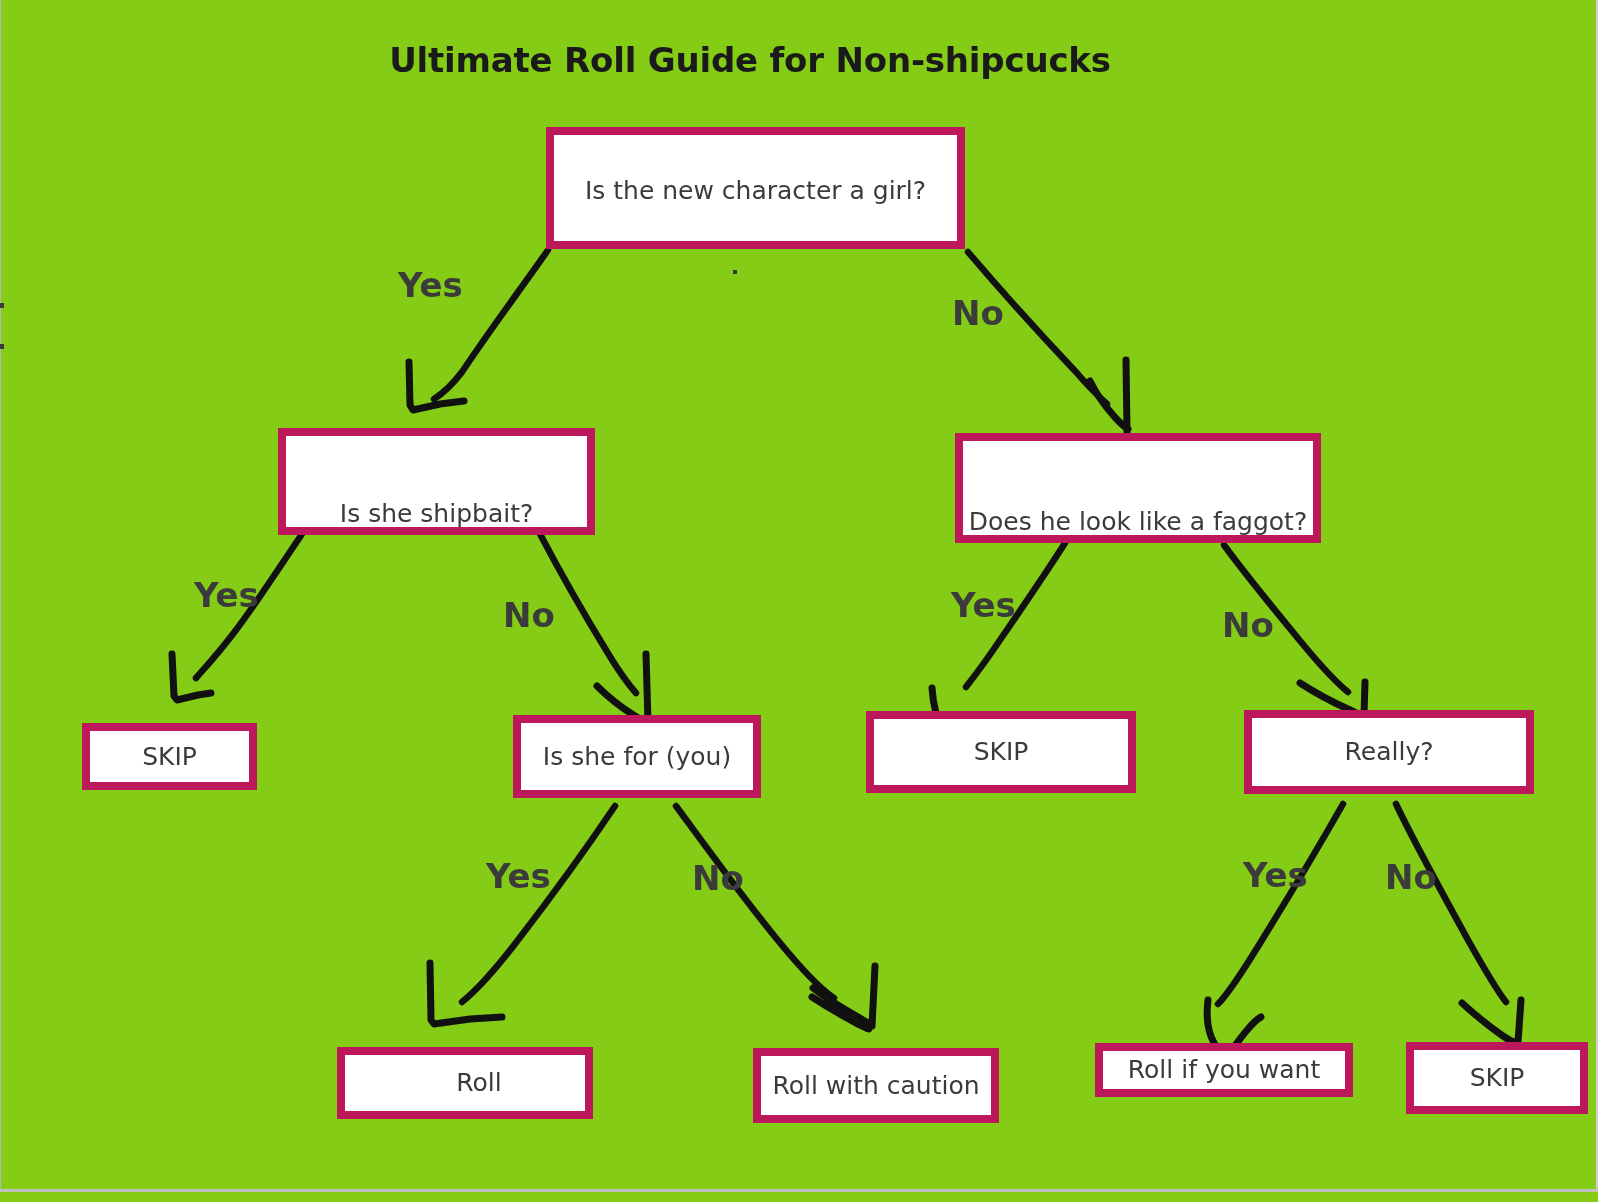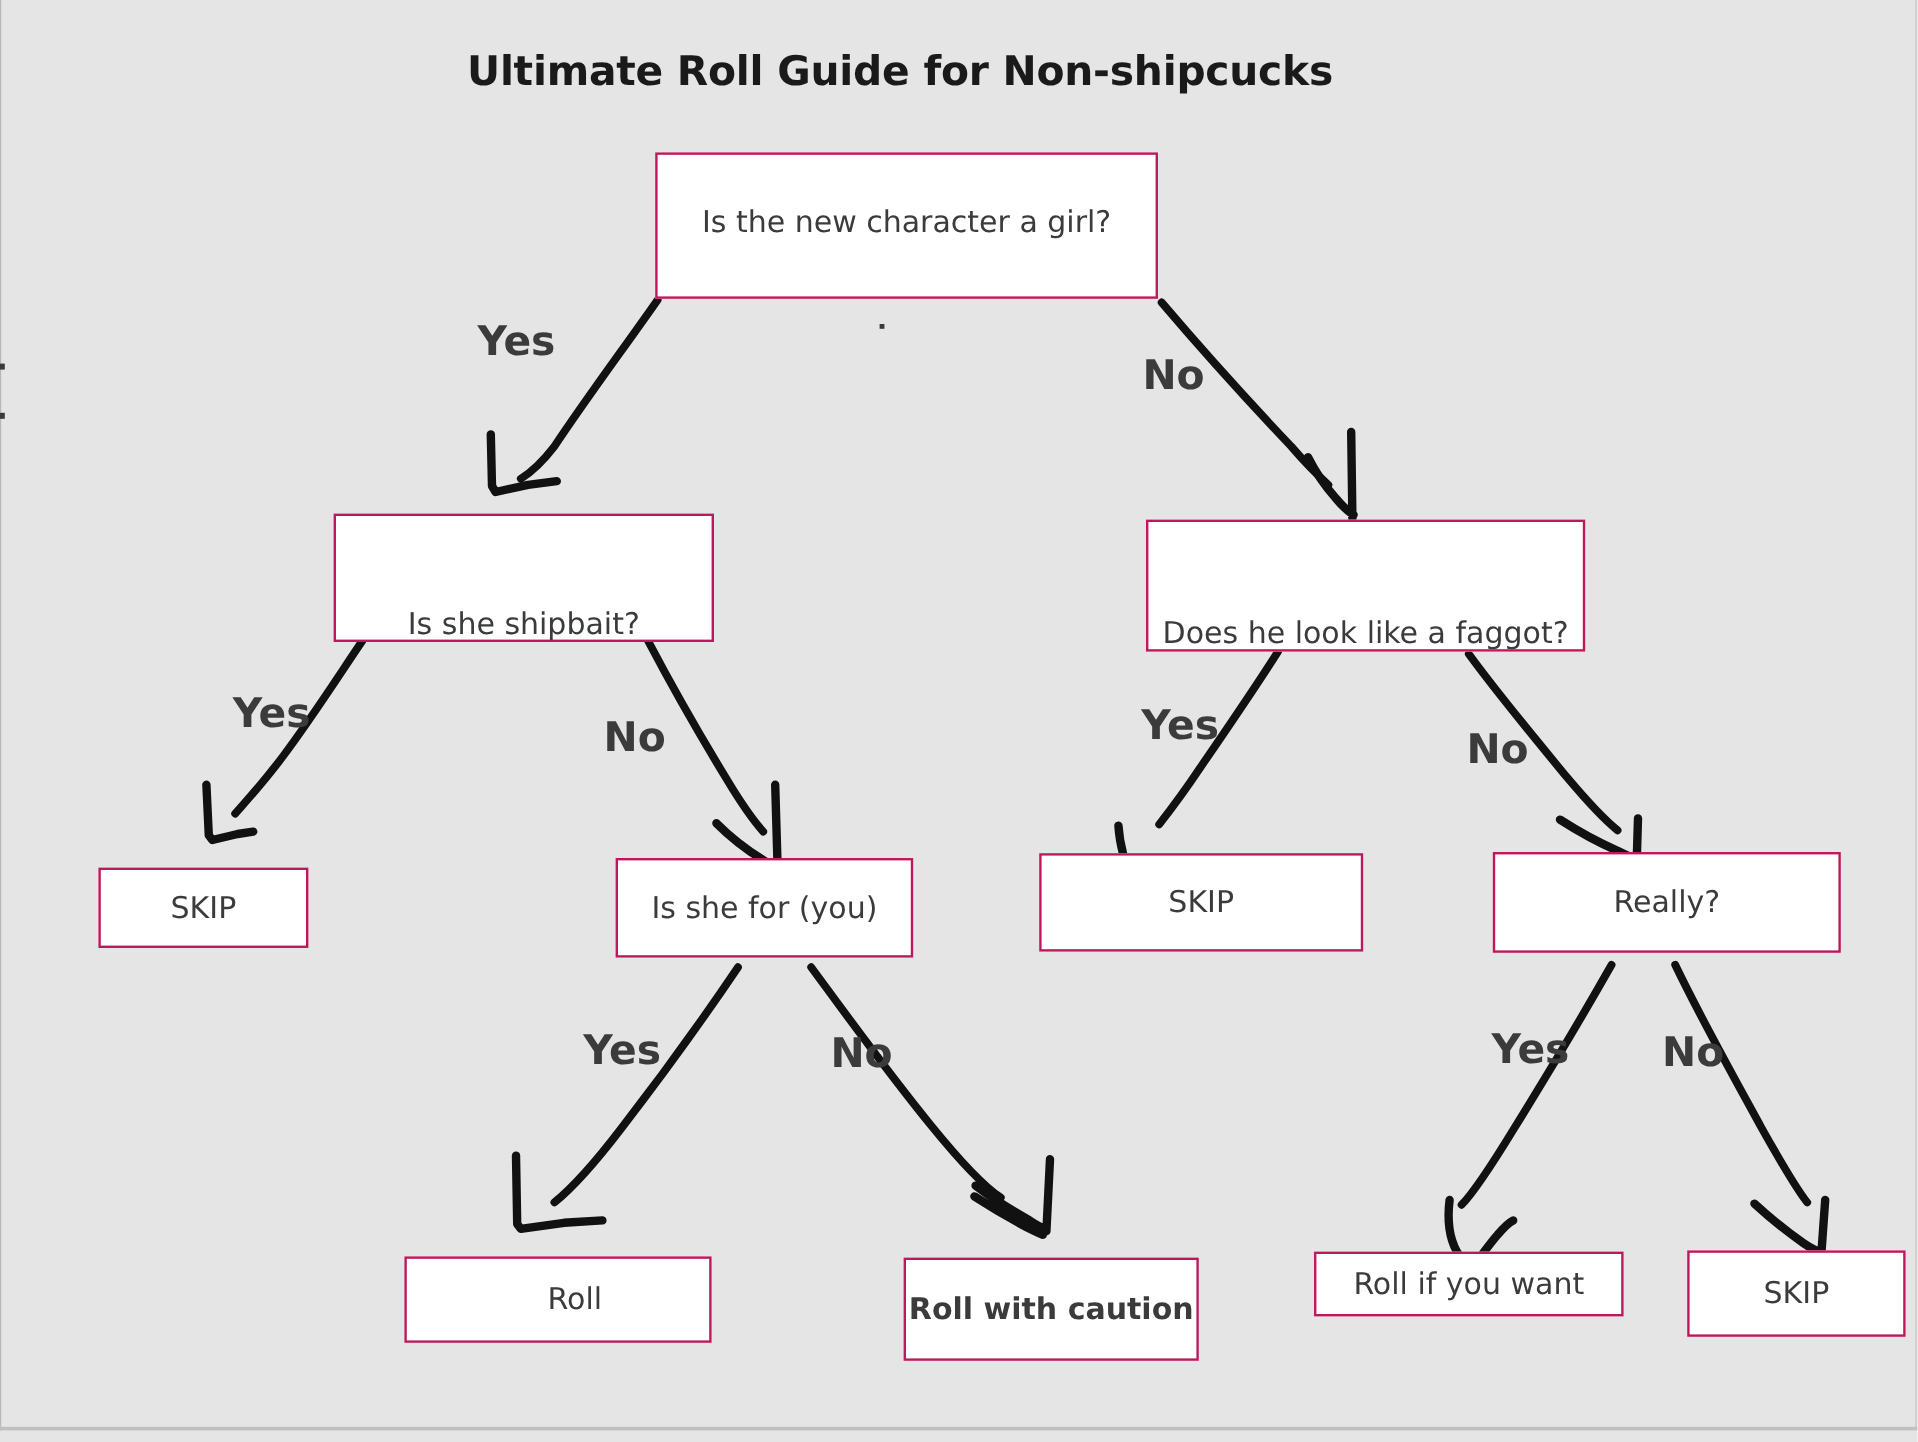--- a/index.html
+++ b/index.html
@@ -7,21 +7,21 @@
     padding: 0;
     background: #ffffff;
   }
   body {
     font-family: "DejaVu Sans", "Liberation Sans", sans-serif;
   }
   #canvas {
     position: relative;
     width: 1598px;
     height: 1202px;
-    background: #e5e5e5;
+    background: #84cc16;
     overflow: hidden;
   }
   
   .page-edge-left {
     position: absolute;
     left: 0px;
     top: 0px;
     width: 1px;
     height: 1192px;
     background: #b8b8b8;
@@ -58,21 +58,21 @@
     text-align: center;
     font-size: 34px;
     font-weight: bold;
     color: #1a1a1a;
     letter-spacing: -0.2px;
   }
 
   .node {
     position: absolute;
     box-sizing: border-box;
-    border: 2px solid #be185d;
+    border: 8px solid #be185d;
     background: #ffffff;
     display: flex;
     align-items: center;
     justify-content: center;
     color: #3b3b3b;
     font-size: 25px;
     line-height: 1.1;
     z-index: 2;
   }
   
@@ -201,21 +201,21 @@
   </div>
 
   <div class="node" style="left:1244px; top:710px; width:290px; height:84px;justify-content:center;">
     <span>Really?</span>
   </div>
 
   <div class="node" style="left:337px; top:1047px; width:256px; height:72px;padding-left:28px;">
     <span>Roll</span>
   </div>
 
-  <div class="node" style="left:753px; top:1048px; width:246px; height:86px;font-weight:bold;">
+  <div class="node" style="left:753px; top:1048px; width:246px; height:75px;">
     <span>Roll with caution</span>
   </div>
 
   <div class="node" style="left:1095px; top:1043px; width:258px; height:54px;">
     <span>Roll if you want</span>
   </div>
 
   <div class="node" style="left:1406px; top:1042px; width:182px; height:72px;">
     <span>SKIP</span>
   </div>

